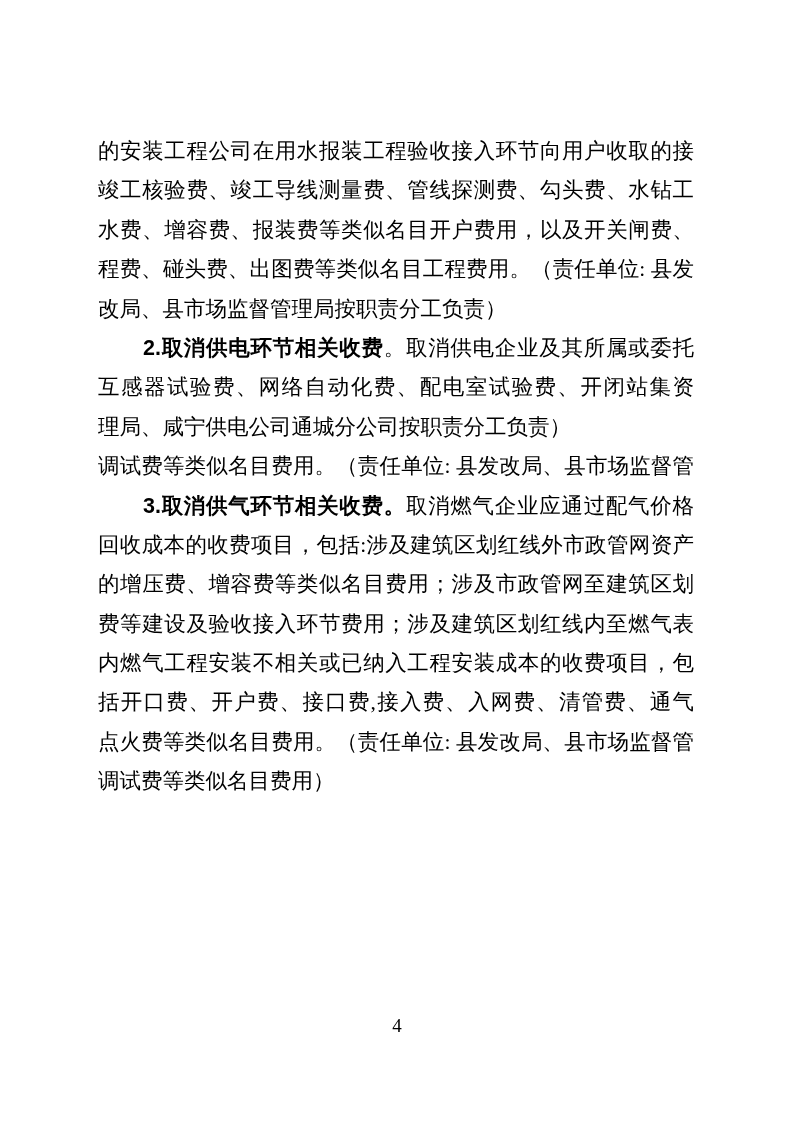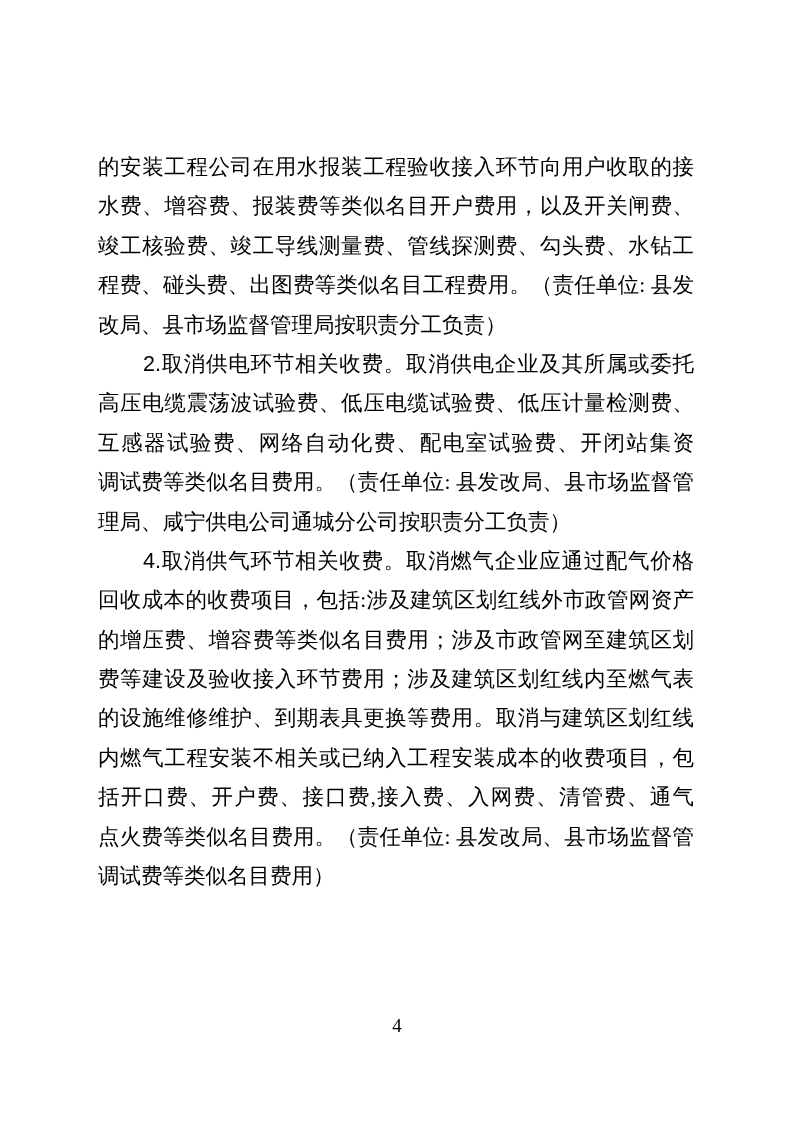--- a/index.html
+++ b/index.html
@@ -13,77 +13,75 @@
     height: 1123px;
     background: #ffffff;
     margin: 0 auto;
     overflow: hidden;
     color: #000000;
     font-family: "Liberation Serif", "DejaVu Serif", serif;
   }
   .textblock {
     position: absolute;
     left: 98px;
-    top: 148px;
+    top: 132px;
     width: 596px;
   }
   .line {
     height: 39.4px;
     line-height: 39.4px;
     font-size: 21.5px;
     text-align: justify;
     text-align-last: justify;
     text-justify: inter-character;
     overflow: hidden;
   }
   .line.last {
     text-align: right;
     text-align-last: left;
   }
   .line.indent {
     text-indent: 45px;
   }
   .hd {
-    font-weight: normal;
+    font-weight: bold;
     font-family: "Liberation Sans", "DejaVu Sans", sans-serif;
   }
   .pagenum {
     position: absolute;
     top: 1014px;
     left: 0;
     width: 100%;
     text-align: center;
     font-size: 19px;
     line-height: 24px;
     color: #000000;
   }
 </style>
 </head>
 <body>
 
 <div class="page">
   <div class="textblock">
 
     <div class="line">的安装工程公司在用水报装工程验收接入环节向用户收取的接</div>
+    <div class="line">竣工核验费、竣工导线测量费、管线探测费、勾头费、水钻工</div>
     <div class="line">水费、增容费、报装费等类似名目开户费用，以及开关闸费、</div>
-    <div class="line">竣工核验费、竣工导线测量费、管线探测费、勾头费、水钻工</div>
     <div class="line">程费、碰头费、出图费等类似名目工程费用。（责任单位: 县发</div>
     <div class="line last">改局、县市场监督管理局按职责分工负责）</div>
 
     <div class="line indent"><span class="hd">2.取消供电环节相关收费</span><span>。取消供电企业及其所属或委托</span></div>
-    <div class="line">高压电缆震荡波试验费、低压电缆试验费、低压计量检测费、</div>
     <div class="line">互感器试验费、网络自动化费、配电室试验费、开闭站集资费、</div>
+    <div class="line last">理局、咸宁供电公司通城分公司按职责分工负责）</div>
     <div class="line">调试费等类似名目费用。（责任单位: 县发改局、县市场监督管</div>
-    <div class="line last">理局、咸宁供电公司通城分公司按职责分工负责）</div>
 
-    <div class="line indent"><span class="hd">4.取消供气环节相关收费。</span><span>取消燃气企业应通过配气价格</span></div>
+    <div class="line indent"><span class="hd">3.取消供气环节相关收费。</span><span>取消燃气企业应通过配气价格</span></div>
     <div class="line">回收成本的收费项目，包括:涉及建筑区划红线外市政管网资产</div>
     <div class="line">的增压费、增容费等类似名目费用；涉及市政管网至建筑区划</div>
     <div class="line">费等建设及验收接入环节费用；涉及建筑区划红线内至燃气表</div>
-    <div class="line">的设施维修维护、到期表具更换等费用。取消与建筑区划红线</div>
     <div class="line">内燃气工程安装不相关或已纳入工程安装成本的收费项目，包</div>
     <div class="line">括开口费、开户费、接口费,接入费、入网费、清管费、通气费、</div>
     <div class="line">点火费等类似名目费用。（责任单位: 县发改局、县市场监督管</div>
     <div class="line last">调试费等类似名目费用）</div>
 
   </div>
 
   <div class="pagenum">4</div>
 </div>
 

